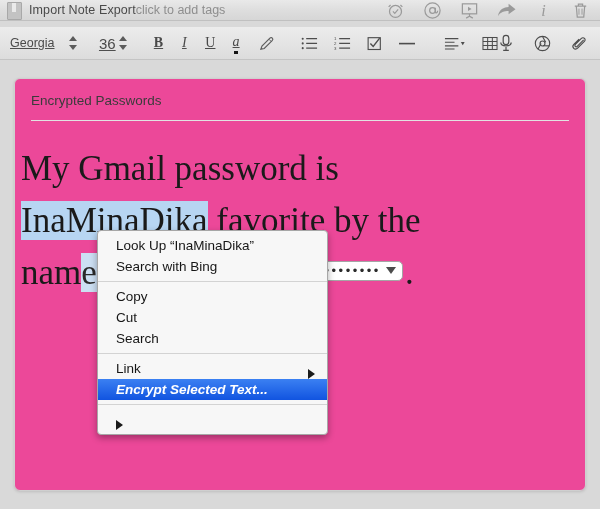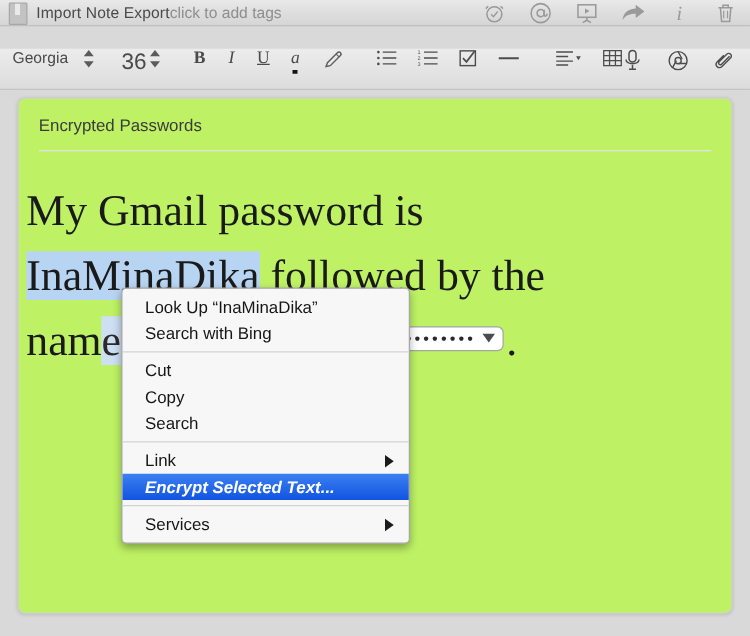--- a/index.html
+++ b/index.html
@@ -72,30 +72,31 @@
   .top-icons .ti {
     width: 21px; height: 21px;
     display: flex; align-items: center; justify-content: center;
     color: #9a9a9a;
   }
   .top-icons svg { display:block; }
 
   
   .fmt-bar {
     position: absolute;
-    left: 0; top: 39px;
+    left: 0; top: 27px;
     width: 600px;
     height: 33px;
     background: linear-gradient(180deg, #ececec 0%, #e3e3e3 60%, #dcdcdc 100%);
     border-bottom: 1px solid #c4c4c4;
     box-sizing: border-box;
     display: flex;
-    align-items: flex-start;
+    align-items: center;
     font-size: 12.5px;
     color: #4e4e4e;
+    text-decoration: underline;
   }
   .font-name {
     margin-left: 10px;
     width: 104px;
     font-size: 12.5px;
     color: #4a4a4a;
   }
   .stepper {
     width: 9px; height: 16px;
     position: relative;
@@ -105,21 +106,21 @@
     position: absolute; left: 0;
     width: 0; height: 0;
     border-left: 4.5px solid transparent;
     border-right: 4.5px solid transparent;
   }
   .stepper .up { top: 1px; border-bottom: 5px solid #5b5b5b; }
   .stepper .dn { bottom: 1px; border-top: 5px solid #5b5b5b; }
   .font-size {
     width: 30px;
     text-align: center;
-    font-size: 18px;
+    font-size: 15px;
     color: #4a4a4a;
     margin-left: 22px;
   }
   .btn-b, .btn-i, .btn-u, .btn-a {
     width: 22px;
     text-align: center;
     font-size: 14px;
     color: #4a4a4a;
   }
   .btn-b { font-family: "Liberation Serif", serif; font-weight: bold; margin-left: 26px; }
@@ -156,21 +157,21 @@
     color: #4d4d4d;
   }
   .icbtn { display: flex; align-items: center; justify-content: center; }
 
   
   .note-card {
     position: absolute;
     left: 14px; top: 78px;
     width: 572px;
     height: 413px;
-    background: #bef264;
+    background: #ec4899;
     border-radius: 6px;
     border: 1px solid #cfcfcf;
     box-shadow: 0 1px 3px rgba(0,0,0,.13);
     box-sizing: border-box;
     overflow: hidden;
   }
   .note-title {
     margin: 14px 0 0 16px;
     font-size: 13.5px;
     color: #3b3b3b;
@@ -240,21 +241,21 @@
     font-size: 13.5px;
     color: #161616;
     box-sizing: border-box;
     z-index: 40;
   }
   .ctx-item {
     height: 21px;
     line-height: 21px;
     padding: 0 10px 0 18px;
     display: flex;
-    align-items: center;
+    align-items: flex-end;
     white-space: nowrap;
   }
   .ctx-item.selected {
     background: linear-gradient(180deg,#3b80f2 0%, #1154e0 100%);
     color: #ffffff;
     font-weight: bold;
     font-style: italic;
   }
   .ctx-item .lbl { flex: 1; }
   .ctx-arrow {
@@ -414,57 +415,56 @@
 
   <div class="note-card">
     <div class="note-title">Encrypted Passwords</div>
     <div class="title-rule"></div>
 
     <div class="note-body">
       <div>
         <span>My Gmail password is</span>
       </div>
       <div>
-        <span class="sel">InaMinaDika</span><span> followed by the</span>
+        <span class="sel">InaMinaDika</span><span> favorite by the</span>
       </div>
       <div>
         <span>nam</span><span class="sel-faded">e of my favorite</span>
         <span class="enc-pill">
           <span class="enc-dots">••••••••</span>
           <span class="enc-caret"></span>
         </span><span>.</span>
       </div>
     </div>
   </div>
 
   <div class="ctx-menu" id="ctx-menu">
       <div class="ctx-item">
         <span class="lbl">Look Up “InaMinaDika”</span>
       </div>
       <div class="ctx-item">
         <span class="lbl">Search with Bing</span>
       </div>
       <div class="ctx-sep"></div>
       <div class="ctx-item">
+        <span class="lbl">Copy</span>
+      </div>
+      <div class="ctx-item">
         <span class="lbl">Cut</span>
-      </div>
-      <div class="ctx-item">
-        <span class="lbl">Copy</span>
       </div>
       <div class="ctx-item">
         <span class="lbl">Search</span>
       </div>
       <div class="ctx-sep"></div>
       <div class="ctx-item">
         <span class="lbl">Link</span>
         <span class="ctx-arrow"></span>
       </div>
       <div class="ctx-item selected">
         <span class="lbl">Encrypt Selected Text...</span>
       </div>
       <div class="ctx-sep"></div>
       <div class="ctx-item">
-        <span class="lbl">Services</span>
         <span class="ctx-arrow"></span>
       </div>
     </div>
 
 </div>
 
 </body></html>

